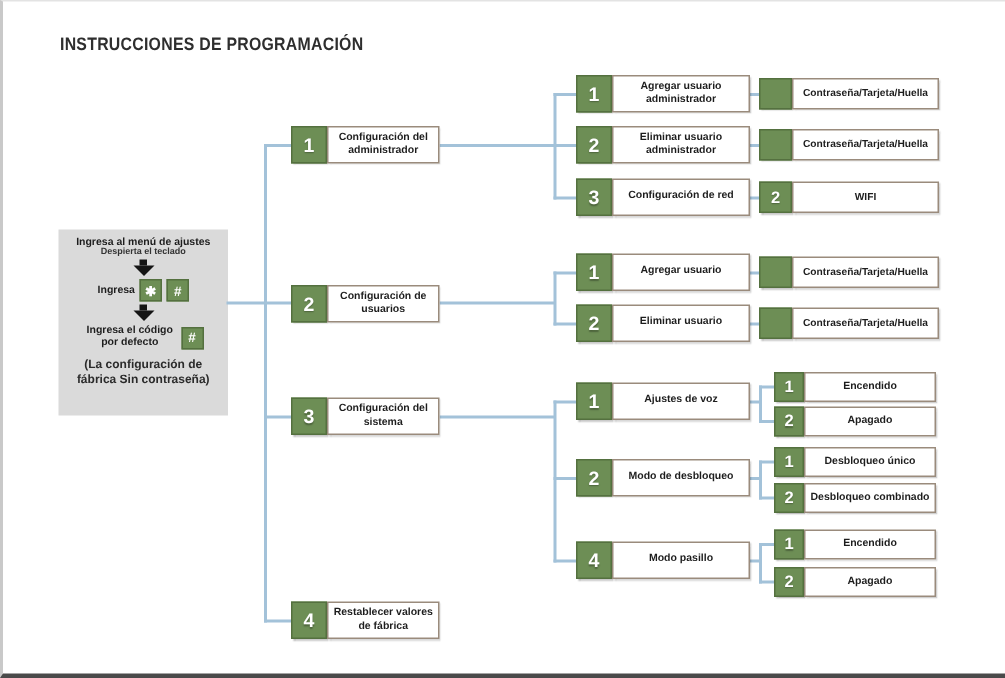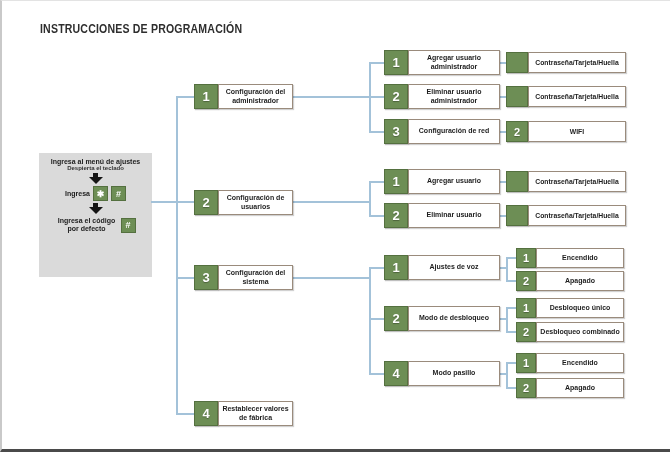--- a/index.html
+++ b/index.html
@@ -59,20 +59,21 @@
       <span class="key">#</span>
     </div>
     <div class="arrow">
         <div class="stem"></div>
         <div class="head"></div>
       </div>
     <div class="coderow">
       <span class="ctext">Ingresa el código por defecto</span>
       <span class="key">#</span>
     </div>
+    <div class="footnote">(La configuración de fábrica Sin contraseña)</div>
   </div>
 
   <div class="vline" style="left:174px;top:95px;height:319px"></div>
   <div class="hline" style="left:149px;top:200px;width:43px"></div>
   <div class="hline" style="left:174px;top:95px;width:18px"></div>
   <div class="hline" style="left:174px;top:276px;width:18px"></div>
   <div class="hline" style="left:174px;top:412px;width:18px"></div>
 
   <div class="hline" style="left:291px;top:95px;width:77px"></div>
   <div class="vline" style="left:367px;top:61px;height:71px"></div>

